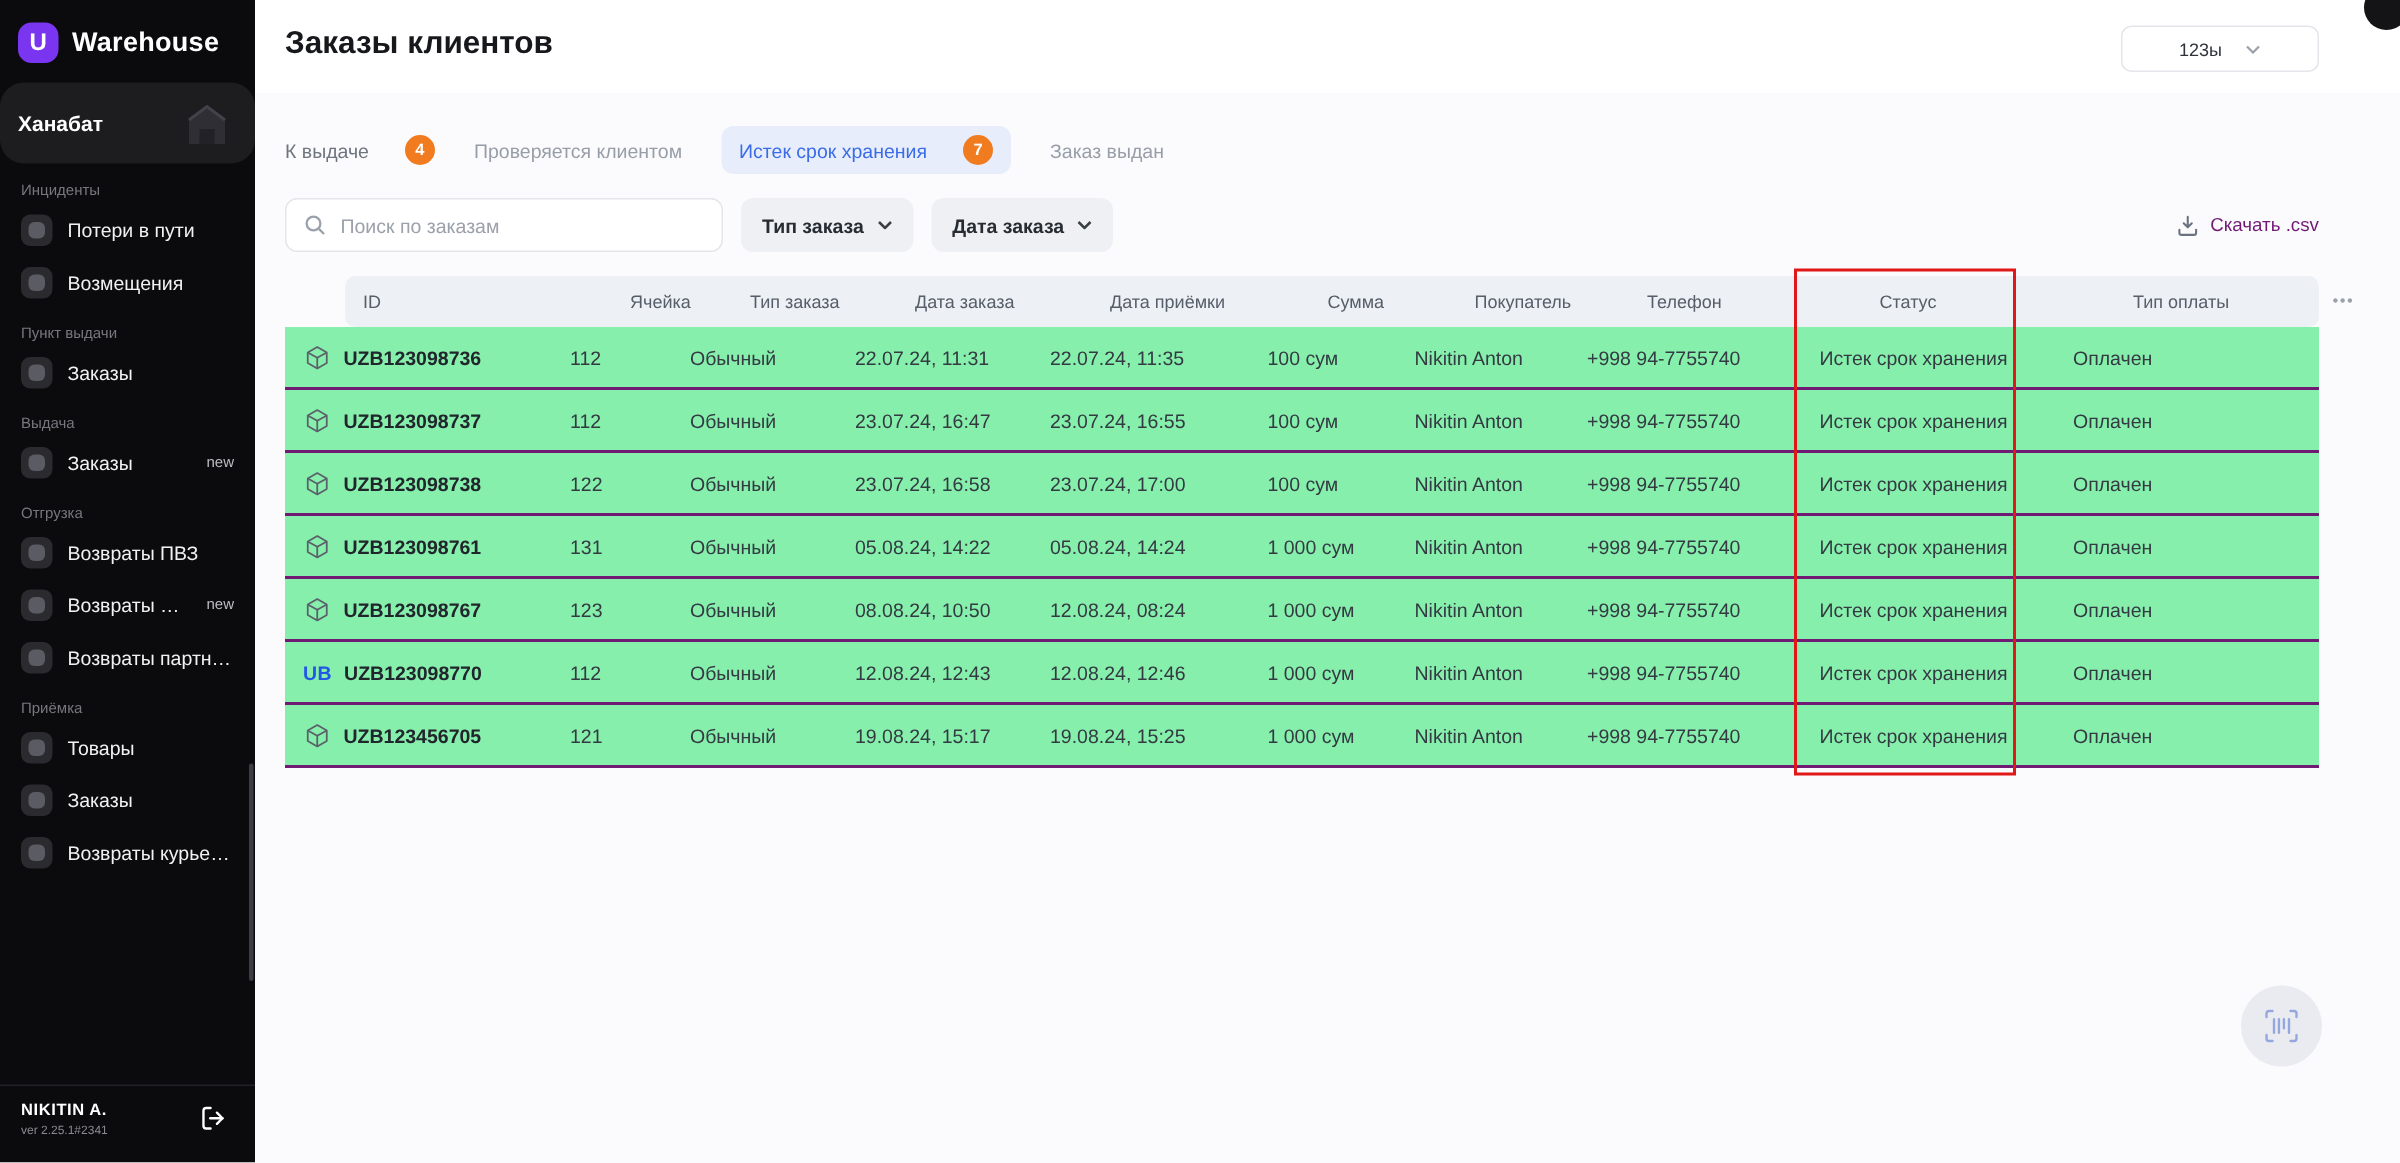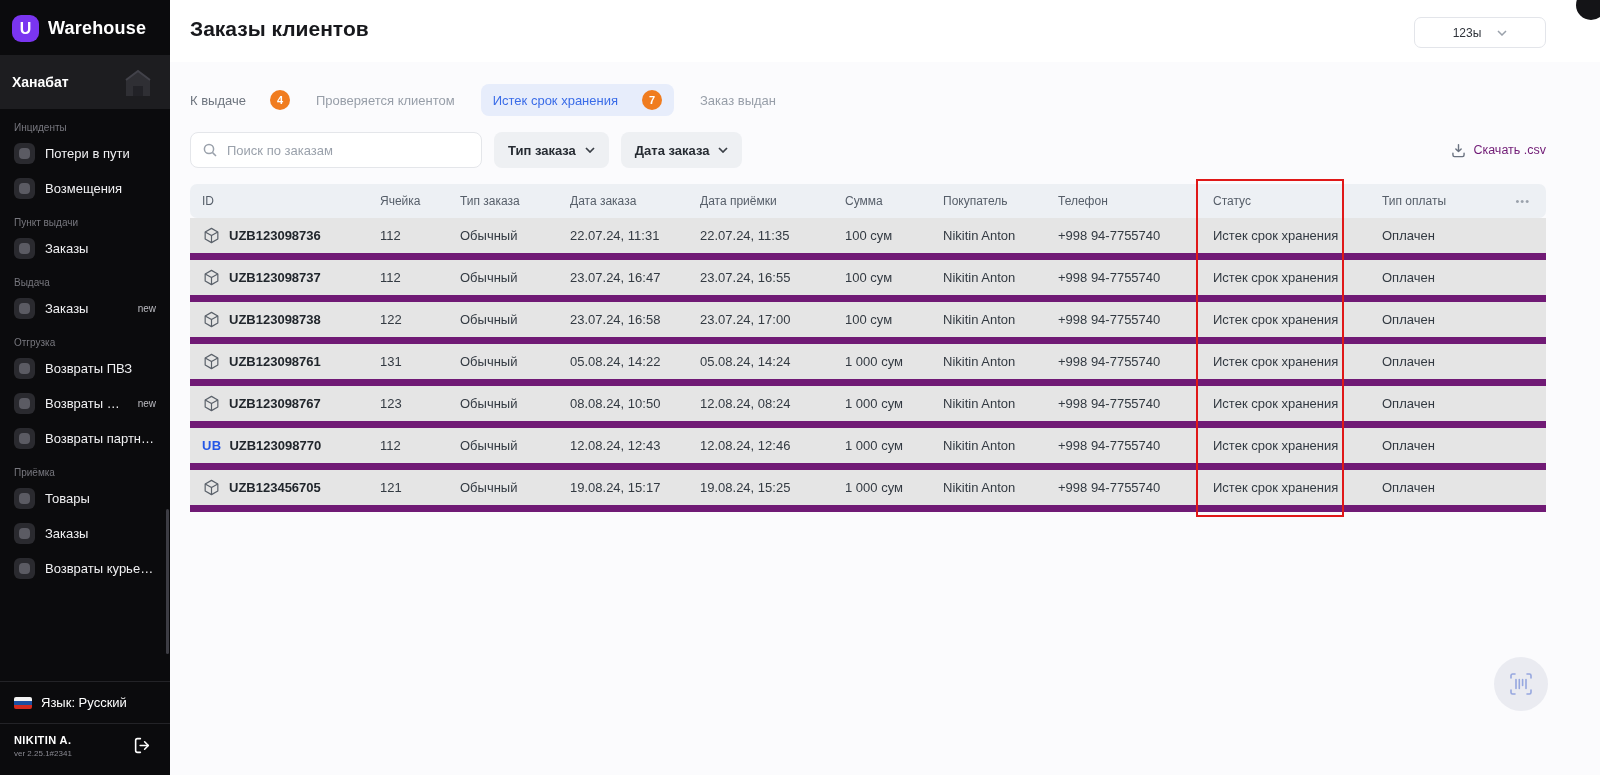--- a/index.html
+++ b/index.html
@@ -4,21 +4,21 @@
 <style>
   * { box-sizing: border-box; margin: 0; padding: 0; }
   html,body { width:1600px; height:775px; overflow:hidden; }
   body { font-family:"Liberation Sans", sans-serif; background:#fbfbfd; position:relative; }
 
   
   .sidebar { position:absolute; left:0; top:0; width:170px; height:775px; background:#0b0b0d; color:#fff; display:flex; flex-direction:column; z-index:5; }
   .logo-row { display:flex; align-items:center; gap:9px; padding:15px 12px 13px; }
   .logo-badge { width:27px; height:27px; border-radius:9px; background:#7a35f0; color:#fff; font-weight:700; font-size:16px; display:flex; align-items:center; justify-content:center; flex:none; }
   .logo-text { font-size:18px; font-weight:700; letter-spacing:.2px; }
-  .branch { background:#1d1d20; padding:11px 12px; display:flex; align-items:center; justify-content:space-between; cursor:pointer; position:relative; overflow:hidden; }
+  .branch { background:#1d1d20; padding:11px 12px; display:flex; align-items:center; justify-content:space-between; cursor:pointer; position:relative; overflow:hidden;border-radius:16px; }
   .branch-name { font-size:14px; font-weight:600; }
   .branch svg { opacity:.9; }
   .nav { flex:1; overflow:hidden; position:relative; padding-top:2px; }
   .section-label { color:#77777e; font-size:10px; padding:11px 14px 3px; white-space:nowrap; }
   .nav-item { display:flex; align-items:center; gap:10px; padding:7px 14px; font-size:13px; color:#f1f1f3; cursor:pointer; white-space:nowrap;text-align:center; }
   .nav-icon { width:21px; height:21px; border-radius:6px; background:#2a2a2f; position:relative; flex:none; }
   .nav-icon::after { content:""; position:absolute; inset:5px; border-radius:4px; background:#5b5b63; }
   .nav-label { overflow:hidden; text-overflow:ellipsis; }
   .new-badge { margin-left:auto; font-size:10px; color:#bcbcc2; }
   .side-scrollbar { position:absolute; right:1px; top:400px; width:3px; height:145px; border-radius:2px; background:#3d3d44; }
@@ -47,25 +47,25 @@
   .search-box { width:292px; height:36px; background:#fff; border:1px solid #e4e6ea; border-radius:8px; display:flex; align-items:center; gap:9px; padding:0 11px; }
   .search-box input { border:none; outline:none; flex:1; font-size:13px; font-family:inherit; color:#2e333a; background:transparent; }
   .search-box input::placeholder { color:#9aa1ab; }
   .filter-btn { height:36px; background:#eef0f3; border:none; border-radius:8px; padding:0 14px; display:flex; align-items:center; gap:9px; font-size:13px; font-weight:600; color:#272c33; cursor:pointer; font-family:inherit; }
   .toolbar-spacer { flex:1; }
   .csv-btn { border:none; background:none; display:flex; align-items:center; gap:7px; font-size:12.5px; color:#701a75; cursor:pointer; font-family:inherit; }
 
   
   .table-wrap { margin-top:16px; position:relative; }
   .thead, .trow { display:grid; grid-template-columns:180px 80px 110px 130px 145px 98px 115px 155px 169px 133px 1fr; align-items:center; }
-  .thead { background:#edf0f4; border-radius:7px; height:34px; font-size:12px; color:#565e69; }
+  .thead { background:#edf0f4; border-radius:7px; height:34px; font-size:12px; color:#565e69;margin-left:40px; }
   .th { padding-left:10px; }
   .th:first-child { padding-left:12px; }
   .th-more { text-align:right; padding-right:16px; color:#9aa1ab; font-size:11px; letter-spacing:1px; cursor:pointer; }
-  .trow { height:42px; background:#e5e5e5; border-bottom:7px solid #701a75; font-size:13px; color:#333a42; cursor:pointer; }
+  .trow { height:42px; background:#86efac; border-bottom:2px solid #701a75; font-size:13px; color:#333a42; cursor:pointer; }
   .td { padding-left:10px; overflow:hidden; white-space:nowrap; text-overflow:ellipsis; }
   .td-id { padding-left:12px; display:flex; align-items:center; gap:8px; font-weight:700; color:#21262c; }
   .ub-logo { color:#2457e6; font-weight:700; font-size:13px; letter-spacing:.3px; flex:none; }
   .annotation-box { position:absolute; border:2px solid #e01818; pointer-events:none; left:1006px; top:-5px; width:148px; height:338px; }
 
   
   .fab { position:absolute; right:52px; bottom:64px; width:54px; height:54px; border-radius:50%; background:rgba(230,232,238,.85); border:none; display:flex; align-items:center; justify-content:center; cursor:pointer; }
   .corner-dot { position:absolute; top:-10px; right:-6px; width:30px; height:30px; border-radius:50%; background:#141417; cursor:pointer; z-index:9; }
 </style>
 </head>
@@ -127,24 +127,20 @@
       </div>
       <div class="nav-item">
         <span class="nav-icon"></span>
         <span class="nav-label">Заказы</span>
       </div>
       <div class="nav-item">
         <span class="nav-icon"></span>
         <span class="nav-label">Возвраты курьеров</span>
       </div>
     </nav>
-  <div class="lang-row">
-    <span class="flag"></span>
-    <span>Язык: Русский</span>
-  </div>
   <div class="user-row">
     <div>
       <div class="user-name">NIKITIN A.</div>
       <div class="user-ver">ver 2.25.1#2341</div>
     </div>
     <button class="logout-btn">
       <svg width="19" height="19" viewBox="0 0 18 18" fill="none" stroke="#ffffff" stroke-width="1.5" stroke-linecap="round" stroke-linejoin="round">
         <path d="M7 2.5H4.2A1.7 1.7 0 0 0 2.5 4.2v9.6a1.7 1.7 0 0 0 1.7 1.7H7"></path>
         <path d="M11 5.5L14.5 9 11 12.5"></path>
           <path d="M14.5 9H6.8"></path>

